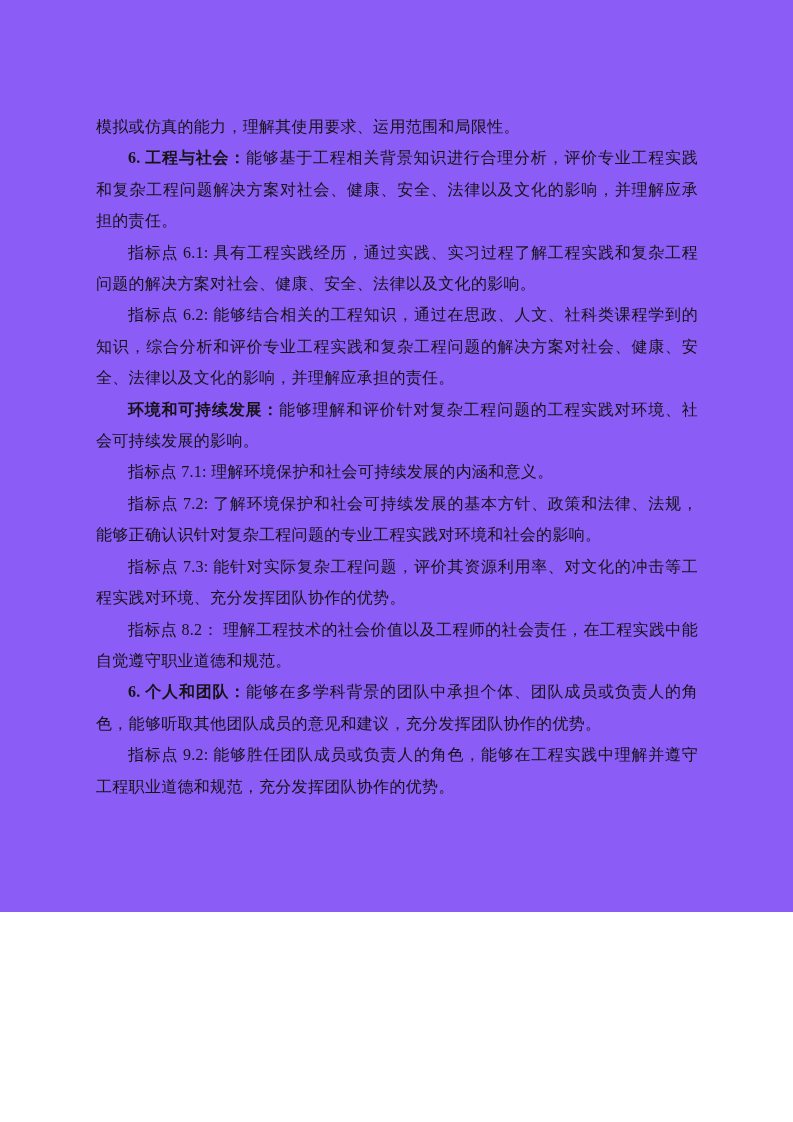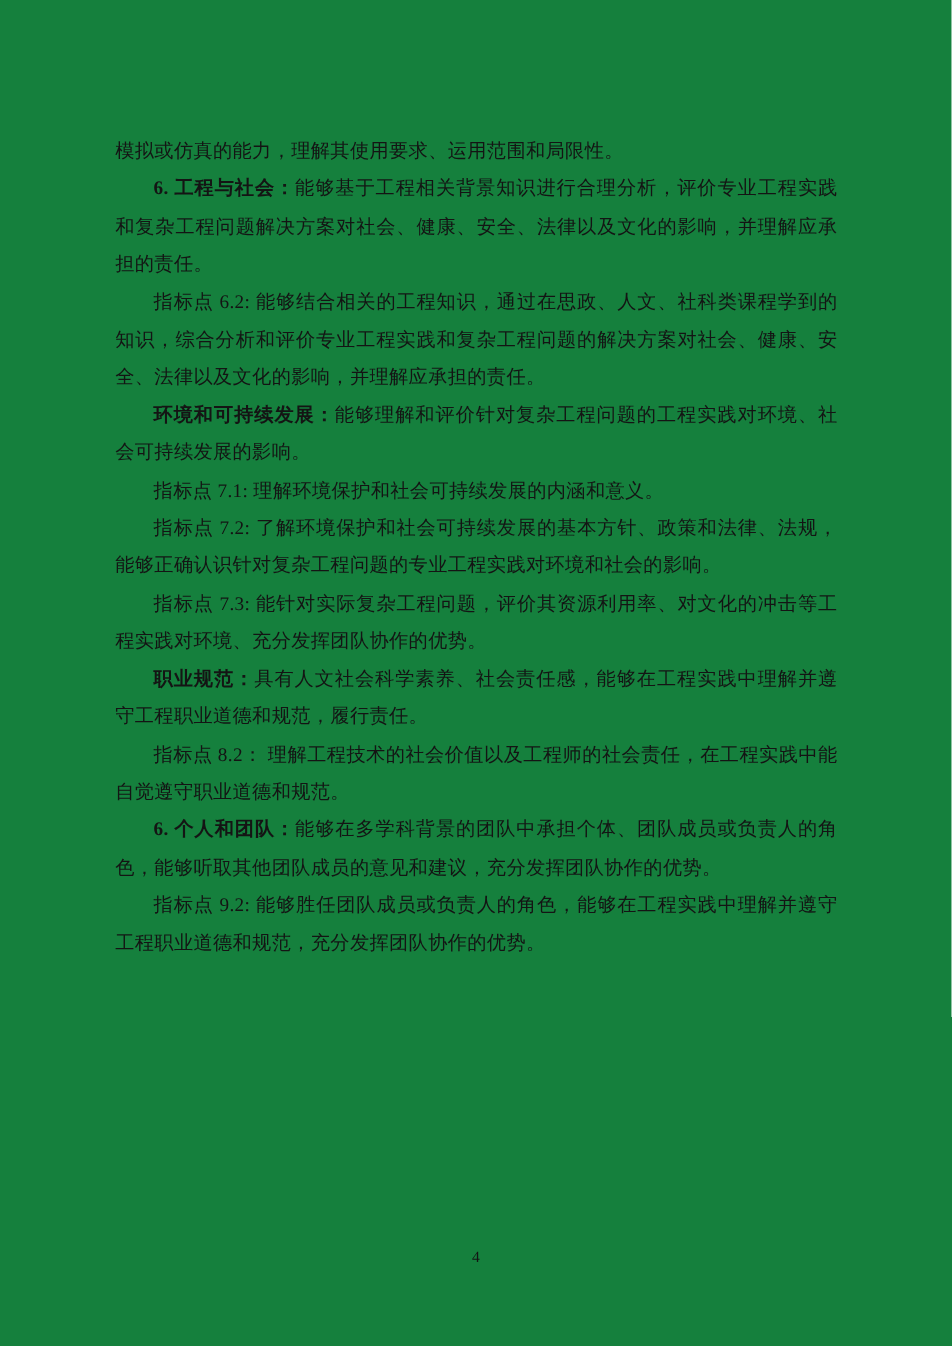--- a/index.html
+++ b/index.html
@@ -3,22 +3,22 @@
 <meta charset="utf-8">
 <style>
   html, body {
     margin: 0;
     padding: 0;
     background: #ffffff;
   }
   .page {
     position: relative;
     width: 793px;
-    height: 1122px;
-    background: #15803d;
+    height: 912px;
+    background: #8b5cf6;
     overflow: hidden;
     font-family: "Liberation Serif", "DejaVu Serif", serif;
     color: #141414;
   }
   .content {
     position: absolute;
     left: 96px;
     top: 111px;
     width: 602px;
   }
@@ -51,32 +51,32 @@
 </head>
 <body>
 
 <div class="page">
   <div class="content">
 
     <p class="no-indent"><b></b><span>模拟或仿真的能力，理解其使用要求、运用范围和局限性。</span></p>
 
     <p><b>6. 工程与社会：</b><span>能够基于工程相关背景知识进行合理分析，评价专业工程实践和复杂工程问题解决方案对社会、健康、安全、法律以及文化的影响，并理解应承担的责任。</span></p>
 
+    <p><b></b><span>指标点 6.1: 具有工程实践经历，通过实践、实习过程了解工程实践和复杂工程问题的解决方案对社会、健康、安全、法律以及文化的影响。</span></p>
 
     <p><b></b><span>指标点 6.2: 能够结合相关的工程知识，通过在思政、人文、社科类课程学到的知识，综合分析和评价专业工程实践和复杂工程问题的解决方案对社会、健康、安全、法律以及文化的影响，并理解应承担的责任。</span></p>
 
     <p><b>环境和可持续发展：</b><span>能够理解和评价针对复杂工程问题的工程实践对环境、社会可持续发展的影响。</span></p>
 
     <p><b></b><span>指标点 7.1: 理解环境保护和社会可持续发展的内涵和意义。</span></p>
 
     <p><b></b><span>指标点 7.2: 了解环境保护和社会可持续发展的基本方针、政策和法律、法规，能够正确认识针对复杂工程问题的专业工程实践对环境和社会的影响。</span></p>
 
     <p><b></b><span>指标点 7.3: 能针对实际复杂工程问题，评价其资源利用率、对文化的冲击等工程实践对环境、充分发挥团队协作的优势。</span></p>
 
-    <p><b>职业规范：</b><span>具有人文社会科学素养、社会责任感，能够在工程实践中理解并遵守工程职业道德和规范，履行责任。</span></p>
 
 
     <p><b></b><span>指标点 8.2： 理解工程技术的社会价值以及工程师的社会责任，在工程实践中能自觉遵守职业道德和规范。</span></p>
 
     <p><b>6. 个人和团队：</b><span>能够在多学科背景的团队中承担个体、团队成员或负责人的角色，能够听取其他团队成员的意见和建议，充分发挥团队协作的优势。</span></p>
 
 
     <p><b></b><span>指标点 9.2: 能够胜任团队成员或负责人的角色，能够在工程实践中理解并遵守工程职业道德和规范，充分发挥团队协作的优势。</span></p>
 
   </div>

